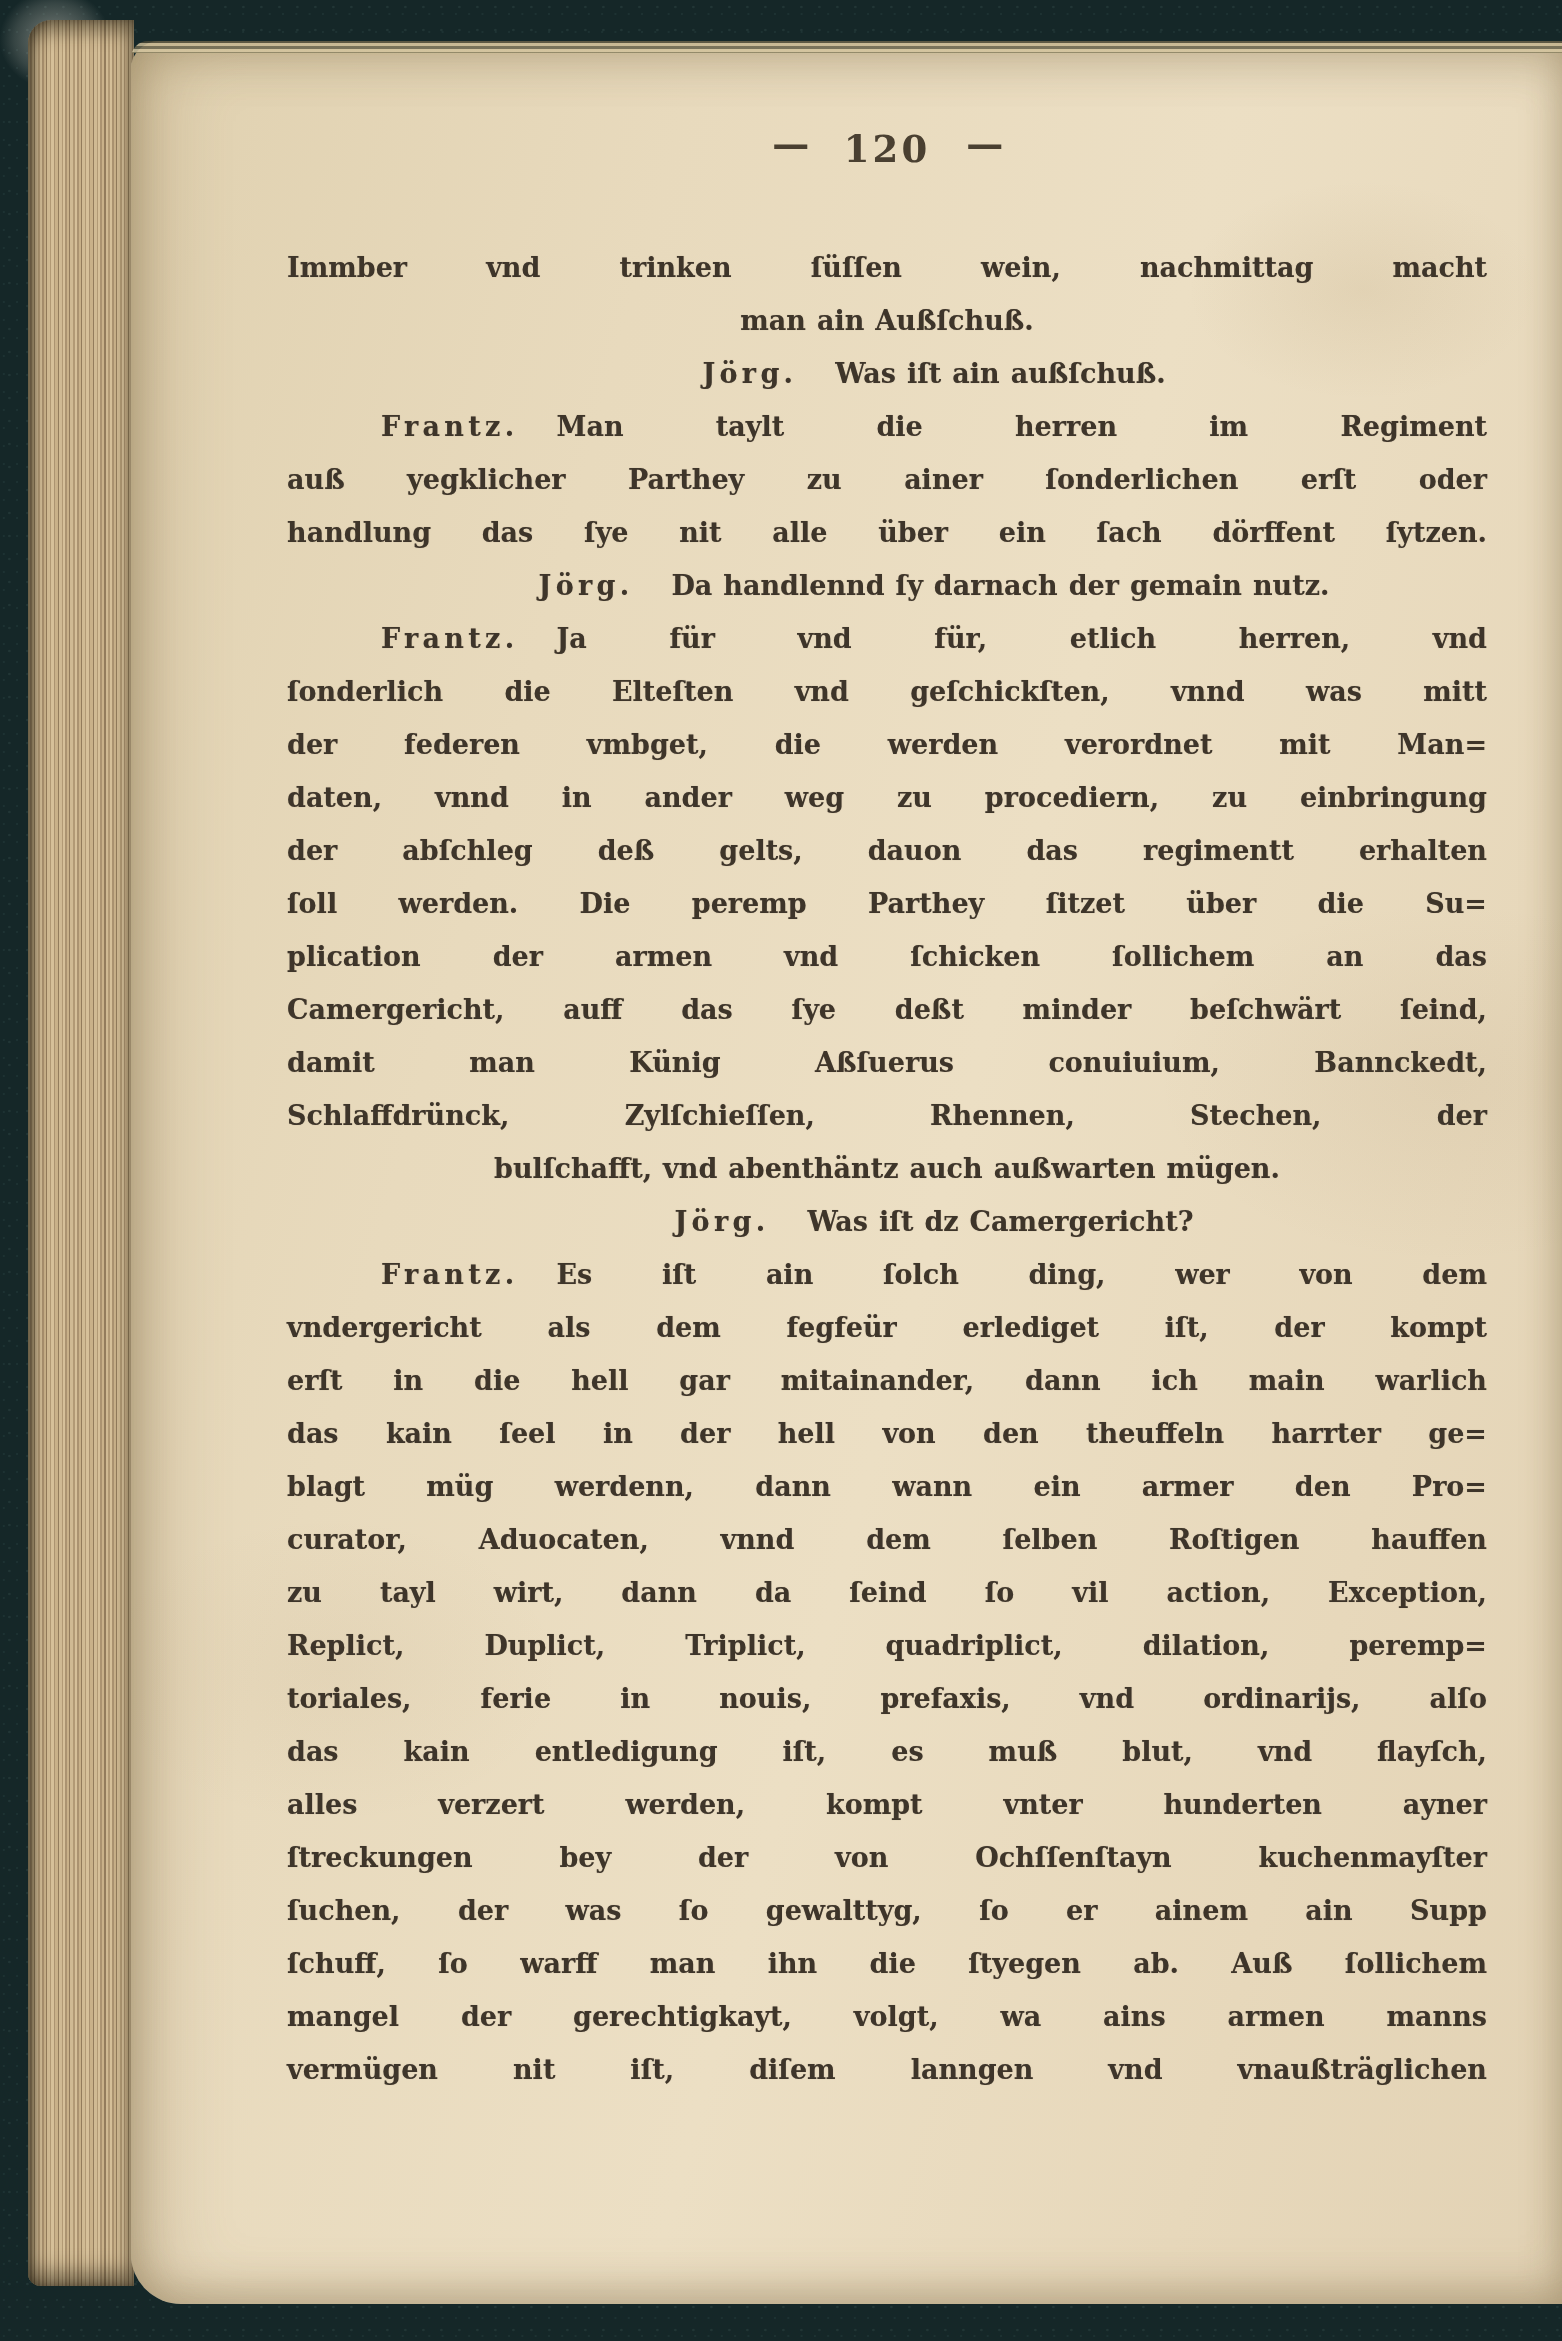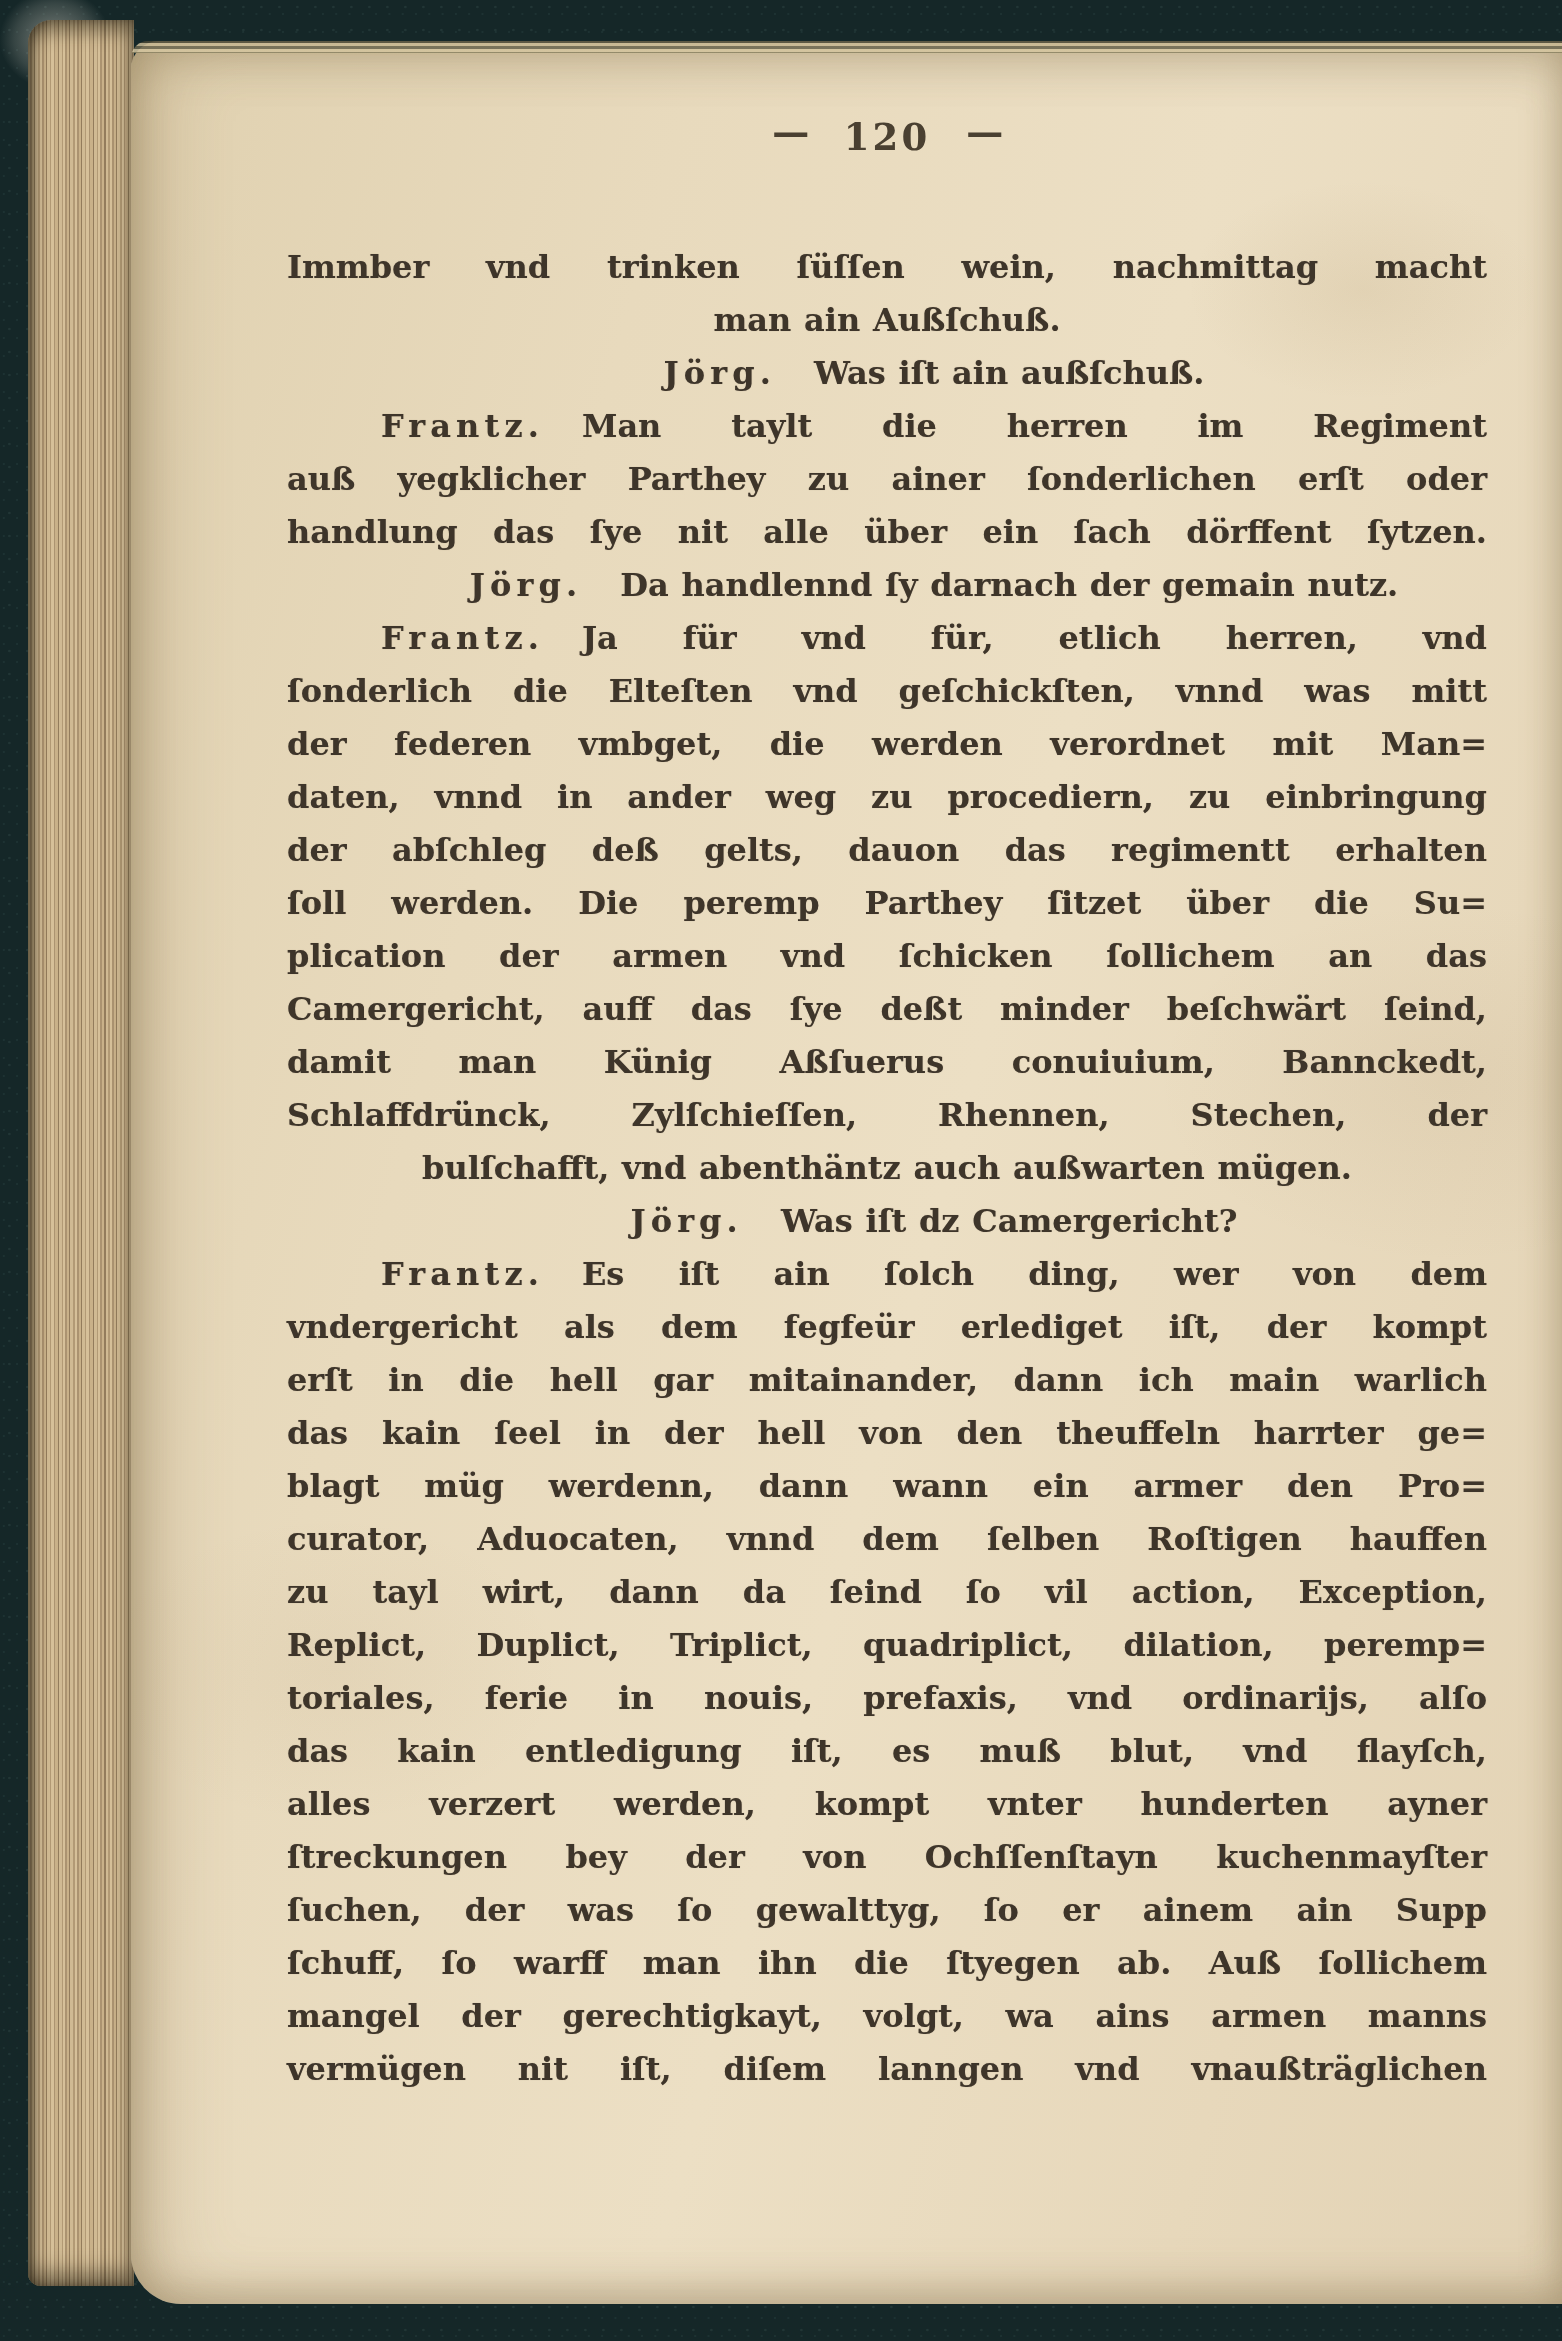--- a/index.html
+++ b/index.html
@@ -37,26 +37,26 @@
     border-radius:28px 0 0 50px;
     box-shadow:inset 0 20.3px 43px rgba(120,100,60,.28), inset 36px 0 66px rgba(130,105,65,.22), inset 0 -15.6px 35px rgba(110,92,55,.25);
   }
   
   .top-edges{position:absolute;left:0;top:0;width:100%;height:17px;
     border-radius:28px 0 0 0;
     background:linear-gradient(180deg,
       #4a4836 0 2.3px,#c9ba95 2.3px 5.5px,#6c6750 5.5px 7.8px,#d5c6a0 7.8px 11px,#8a8262 11px 12.5px,rgba(0,0,0,0) 12.5px);
     opacity:.85;
   }
-  .header{position:absolute;left:156px;top:74px;width:1200px;
+  .header{position:absolute;left:156px;top:86px;width:1200px;
     text-align:center;color:#4a4031;font-size:37px;font-weight:bold;}
   .header .dash{display:inline-block;transform:translateY(-4.7px);letter-spacing:-1.6px;}
   .header .num{display:inline-block;margin:0 36px;letter-spacing:3.1px;}
   .text-block{position:absolute;left:156px;top:200px;width:1200px;
-    color:#3e352a;font-size:32px;font-weight:bold;line-height:53px;
+    color:#3e352a;font-size:27px;font-weight:bold;line-height:53px;
     text-shadow:0 0 0.8px rgba(62,50,38,.35);
     word-spacing:1.6px;}
   .tl{height:53px;white-space:normal;text-align:center;}
   .tl.j{text-align:justify;text-align-last:justify;}
   .tl.i{padding-left:94px;}
   .tl.i.j{text-indent:0;}
   .sp{letter-spacing:.16em;margin-right:38px;}
 </style>
 </head>
 <body>

